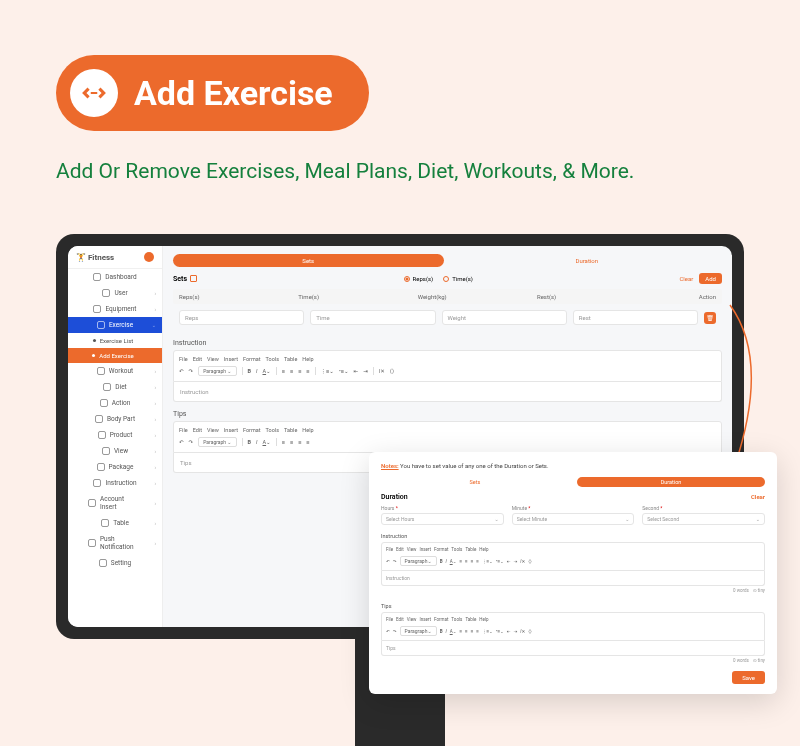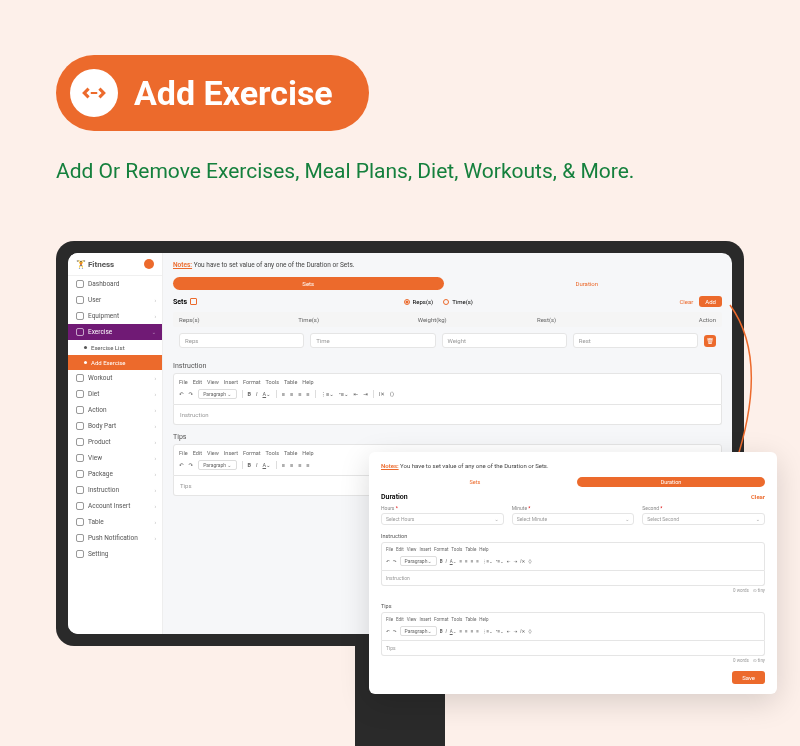--- a/index.html
+++ b/index.html
@@ -5,30 +5,30 @@
 * { margin: 0; padding: 0; box-sizing: border-box; font-family: -apple-system, BlinkMacSystemFont, 'Segoe UI', Roboto, sans-serif; }
 body { background: #fdf0ea; width: 800px; height: 746px; overflow: hidden; position: relative; }
 
 .hero-pill { background: #ec6a2c; border-radius: 40px; padding: 14px 36px 14px 14px; display: inline-flex; align-items: center; gap: 16px; margin: 55px 0 0 56px; }
 .hero-icon { width: 48px; height: 48px; background: #fff; border-radius: 50%; display: flex; align-items: center; justify-content: center; }
 .hero-icon svg { width: 26px; height: 26px; }
 .hero-title { color: #fff; font-size: 34px; font-weight: 700; }
 
 .subtitle { color: #15803d; font-size: 21px; margin: 28px 0 0 56px; }
 
-.monitor { position: absolute; left: 56px; top: 241px; width: 688px; height: 405px; background: #2a2a2a; border-radius: 18px; padding: 12px; }
+.monitor { position: absolute; left: 56px; top: 234px; width: 688px; height: 405px; background: #2a2a2a; border-radius: 18px; padding: 12px; }
 .monitor-screen { width: 100%; height: 100%; background: #f6f7f9; border-radius: 10px; display: flex; overflow: hidden; position: relative; }
 .monitor-stand { position: absolute; left: 50%; transform: translateX(-50%); top: 638px; width: 90px; height: 108px; background: #2a2a2a; z-index: -1; }
 
 .sidebar { width: 95px; background: #fff; border-right: 1px solid #eee; font-size: 6.5px; color: #555; }
 .logo { padding: 6px 8px; display: flex; align-items: center; justify-content: space-between; border-bottom: 1px solid #f0f0f0; }
 .logo-text { font-weight: 700; font-size: 8px; }
 .logo-toggle { width: 10px; height: 10px; background: #ec6a2c; border-radius: 50%; }
-.nav-item { padding: 4px 8px; display: flex; align-items: center; gap: 4px; cursor: pointer; position: relative; }
-.nav-item.active { background: #701a75; color: #fff; }
+.nav-item { padding: 4px 20px; display: flex; align-items: center; gap: 4px; cursor: pointer; position: relative; justify-content: center; }
+.nav-item.active { background: #1d4ed8; color: #fff; }
 .nav-item.sub { padding-left: 16px; font-size: 6px; }
 .nav-item.sub.active { background: #ec6a2c; color: #fff; }
 .nav-icon { width: 8px; height: 8px; display: inline-block; border: 1px solid currentColor; border-radius: 2px; opacity: 0.6; flex-shrink: 0; }
 .nav-chev { position: absolute; right: 6px; font-size: 5px; opacity: 0.5; }
 .nav-dot { width: 3px; height: 3px; background: currentColor; border-radius: 50%; flex-shrink: 0; }
 
 .main-content { flex: 1; padding: 8px 10px; font-size: 6.5px; overflow: hidden; }
 .notes-line { color: #444; margin-bottom: 8px; }
 .notes-label { color: #ec6a2c; text-decoration: underline; font-weight: 600; }
 
@@ -193,24 +193,20 @@
           <span>Push Notification</span>
           <span class="nav-chev">›</span>
         </div>
       <div class="nav-item">
           <span class="nav-icon"></span>
           <span>Setting</span>
         </div>
     </div>
 
     <div class="main-content">
-      <div class="notes-line">
-        <span class="notes-label">Notes:</span>
-        <span>You have to set value of any one of the Duration or Sets.</span>
-      </div>
 
       <div class="tabs-row">
         <div class="tab-pill active">Sets</div>
         <div class="tab-pill inactive">Duration</div>
       </div>
 
       <div class="sets-header">
         <div class="sets-left">
           <strong>Sets</strong>
           <span class="copy-icon"></span>

